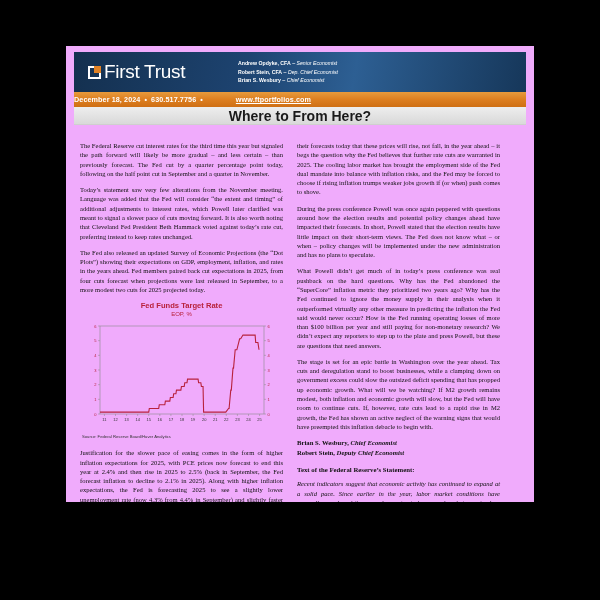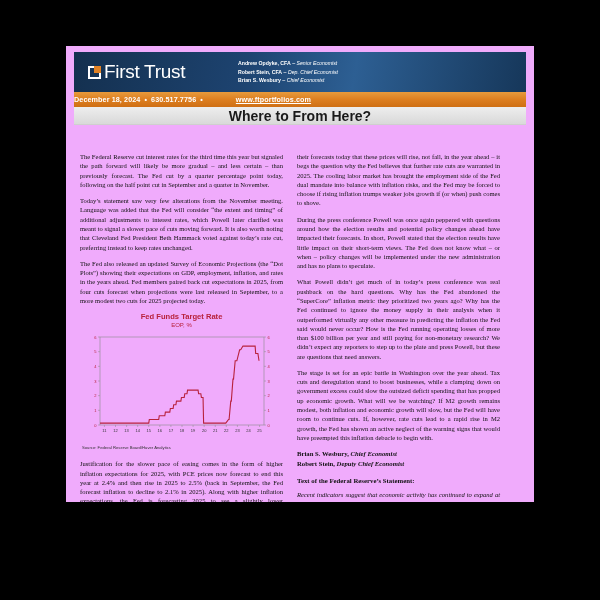--- a/index.html
+++ b/index.html
@@ -72,21 +72,21 @@
     height:17px;
     background:linear-gradient(180deg,#eeeeee 0%,#e2e2e2 55%,#d9d9d9 100%);
     display:flex;align-items:center;justify-content:center;
     font-family:"Liberation Sans", sans-serif;
     font-size:14px;font-weight:bold;color:#1a1a1a;
     border-bottom:1px solid #cfcfcf;
   }
 
   
   .columns{
-    display:flex;gap:14px;padding:27px 6px 0 6px;
+    display:flex;gap:14px;padding:16px 6px 0 6px;
   }
   .col{width:203px;}
   p.body{
     margin:0 0 7px 0;
     font-size:6.55px;line-height:1.42;text-align:justify;color:#111;
     font-family:"Liberation Serif", serif;
   }
   p.body.last{margin-bottom:0;}
   p.sig{
     margin:0;font-size:6.7px;line-height:1.5;color:#111;

